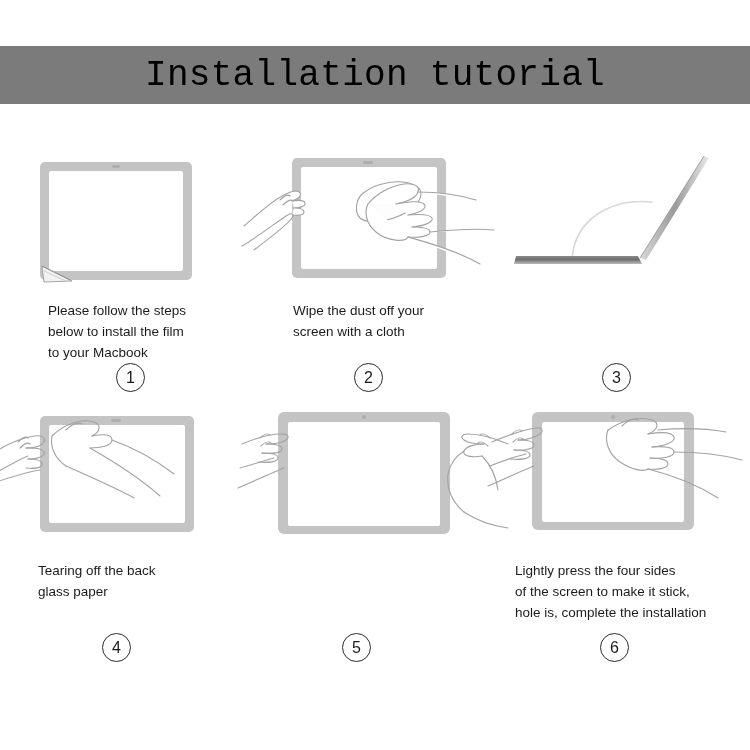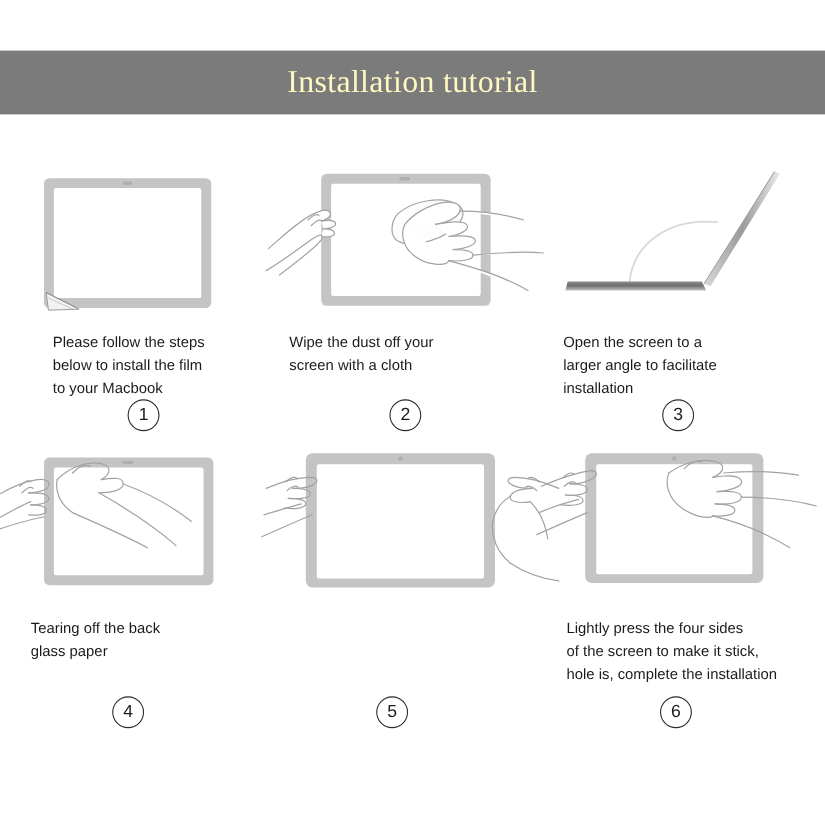--- a/index.html
+++ b/index.html
@@ -25,25 +25,25 @@
     left: 0;
     top: 46px;
     width: 750px;
     height: 58px;
     background: #7b7b7b;
     display: flex;
     align-items: center;
     justify-content: center;
   }
   #header-title {
-    color: #fef9c3;
-    font-size: 29px;
+    color: #000000;
+    font-size: 36px;
     font-weight: 400;
     letter-spacing: 0.3px;
-    font-family: Liberation Serif, serif;
+    font-family: Liberation Mono, monospace;
   }
 
   
   #steps-grid {
     position: absolute;
     left: 0;
     top: 118px;
     width: 750px;
     display: grid;
     grid-template-columns: 250px 250px 250px;
@@ -82,29 +82,29 @@
     font-size: 16px;
     color: #1b1b1b;
     font-family: "Liberation Sans", sans-serif;
     left: 50%;
     transform: translateX(-50%);
   }
 
   
   .p1 .step-art, .p2 .step-art, .p3 .step-art { margin-top: 20px; }
   .p1 .step-caption { margin-left: 48px; margin-top: 22px; }
-  .p2 .step-caption { margin-left: 13px; margin-top: 22px; }
+  .p2 .step-caption { margin-left: 43px; margin-top: 22px; }
   .p3 .step-caption { margin-left: 12px; margin-top: 22px; }
 
   .p1 .step-number { top: 245px; left: 116px; transform: none; }
   .p2 .step-number { top: 245px; left: 104px; transform: none; }
   .p3 .step-number { top: 245px; left: 102px; transform: none; }
 
   .p4 .step-art, .p5 .step-art, .p6 .step-art { margin-top: 10px; }
-  .p4 .step-caption { margin-left: 28px; margin-top: 22px; }
+  .p4 .step-caption { margin-left: 38px; margin-top: 22px; }
   .p5 .step-caption { margin-left: 15px; margin-top: 22px; }
   .p6 .step-caption { margin-left: 15px; margin-top: 22px; }
 
   .p4 .step-number { top: 245px; left: 102px; transform: none; }
   .p5 .step-number { top: 245px; left: 92px; transform: none; }
   .p6 .step-number { top: 245px; left: 100px; transform: none; }
 
   svg { display: block; overflow: visible; }
 </style>
 </head>
@@ -188,23 +188,20 @@
 
           <linearGradient id="lidGrad" x1="0" y1="0" x2="1" y2="0">
             <stop offset="0%" stop-color="#d9d9d9"></stop>
             <stop offset="50%" stop-color="#9a9a9a"></stop>
             <stop offset="100%" stop-color="#e8e8e8"></stop>
           </linearGradient>
           <path d="M140 120 L204 18 L209 20 L146 122 Z" fill="url(#lidGrad)"></path>
           <path d="M140 120 L204 18" stroke="#8f8f8f" stroke-width="0.8" fill="none"></path>
         </svg>
       </div>
-      <div class="step-caption">Open the screen to a
-larger angle to facilitate
-installation</div>
       <div class="step-number">3</div>
     </div>
 
     <div class="step-panel p4">
       <div class="step-art">
         <svg width="250" height="140" viewBox="0 0 250 140">
           <rect x="40" y="18" width="154" height="116" rx="5" fill="#c4c4c4"></rect>
           <rect x="49" y="27" width="136" height="98" rx="2" fill="#ffffff"></rect>
           <rect x="111" y="21" width="10" height="3" rx="1.4" fill="#aeaeae"></rect>
 

